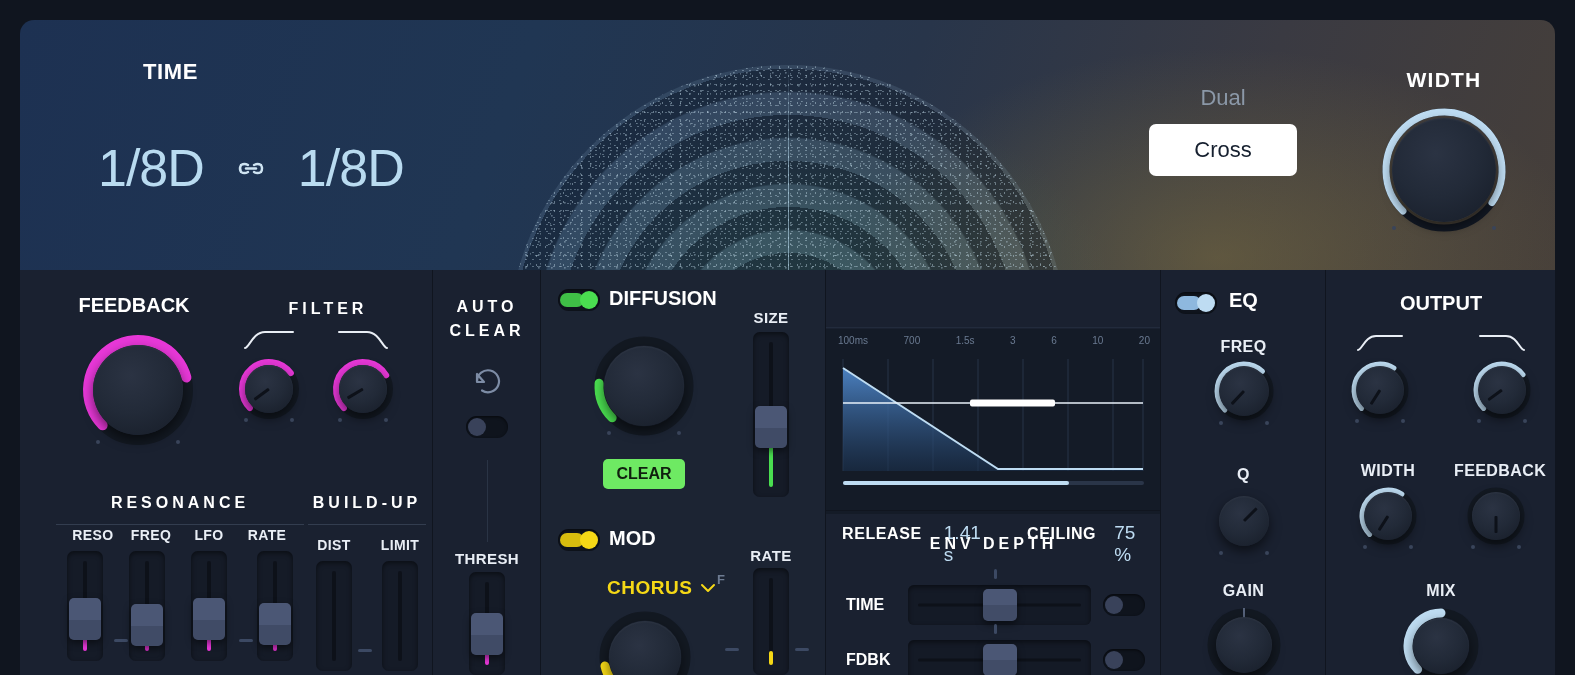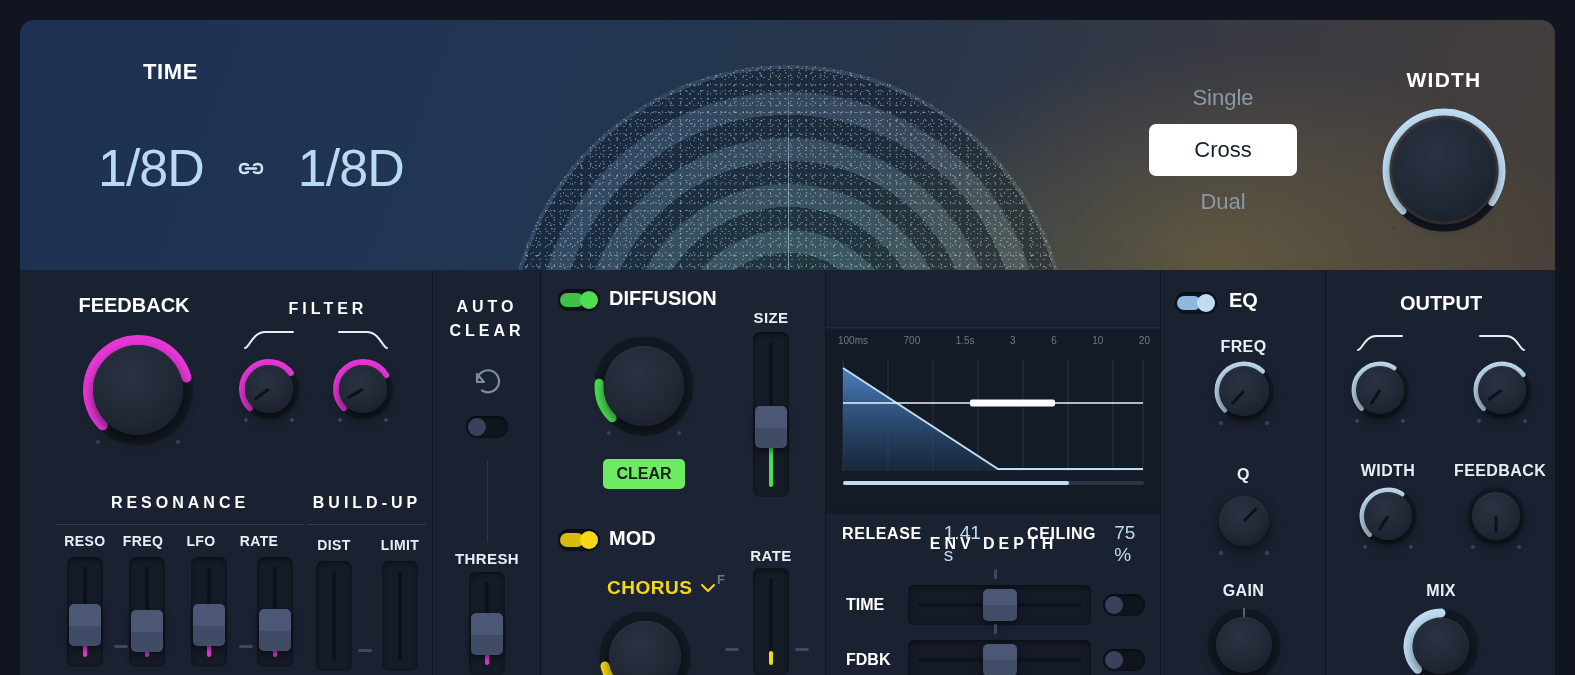--- a/index.html
+++ b/index.html
@@ -150,23 +150,22 @@
         <svg width="40" height="22" viewBox="0 0 40 22">
           <path d="M17 8 A7 7 0 0 0 10 8 A7 7 0 0 0 10 15 A7 7 0 0 0 17 15" fill="none" stroke="#cfe4f2" stroke-width="2.4" stroke-linecap="round"></path>
           <path d="M23 8 A7 7 0 0 1 30 8 A7 7 0 0 1 30 15 A7 7 0 0 1 23 15" fill="none" stroke="#cfe4f2" stroke-width="2.4" stroke-linecap="round"></path>
           <line x1="15" y1="11.5" x2="25" y2="11.5" stroke="#cfe4f2" stroke-width="2.4" stroke-linecap="round"></line>
         </svg>
       </div>
       <div class="division">1/8D</div>
     </div>
 
     <div class="routing">
-      <div class="routing-opt">Single</div>
+      <div class="routing-opt">Dual</div>
       <div class="routing-opt active">Cross</div>
-      <div class="routing-opt">Dual</div>
     </div>
 
     <div class="header-width">
       <div class="cap">WIDTH</div>
       <div class="knob" style="width:136px;height:136px;">
         <svg width="136" height="136" viewBox="0 0 136 136" style="position:absolute;left:0;top:0;">
           <circle cx="68" cy="68" r="58" fill="none" stroke="#121823" stroke-width="7"></circle>
           <path id="hdrWidthArc" fill="none" stroke="#BEDCF2" stroke-width="7" stroke-linecap="round" d="M26.987806691180232 109.01219330881975 A58 58 0 1 1 115.97067330792459 100.60083591542357"></path>
         </svg>
         <div class="face" style="left:16px;top:16px;width:104px;height:104px;"></div>
@@ -229,21 +228,21 @@
               <div class="dot"></div>
               <div class="dot"></div>
             </div>
           </div>
         </div>
       </div>
 
       <div style="position:absolute;left:36px;top:224px;width:248px;">
         <div class="sec-title tracked">RESONANCE</div>
         <div class="hr-line" style="margin-top:12px;"></div>
-        <div style="display:flex;justify-content:flex-start;margin-top:8px;">
+        <div style="display:flex;justify-content:center;margin-top:2px;">
           <div class="small-cap" style="width:58px;">RESO</div>
           <div class="small-cap" style="width:58px;">FREQ</div>
           <div class="small-cap" style="width:58px;">LFO</div>
           <div class="small-cap" style="width:58px;">RATE</div>
         </div>
         <div style="display:flex;justify-content:space-between;margin-top:8px;position:relative;">
           <div class="vslider" style="height:110px;margin-left:11px;">
             <div class="track"></div>
               <div class="fill" id="resoFill" style="background: rgb(232, 56, 216); height: 20.56px;"></div>
             <div class="thumb" id="resoThumb" style="bottom: 20.56px;"></div>

